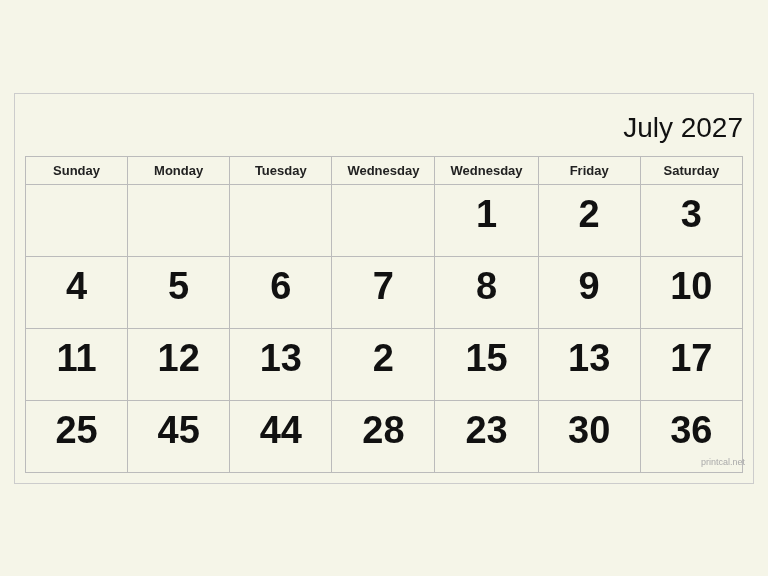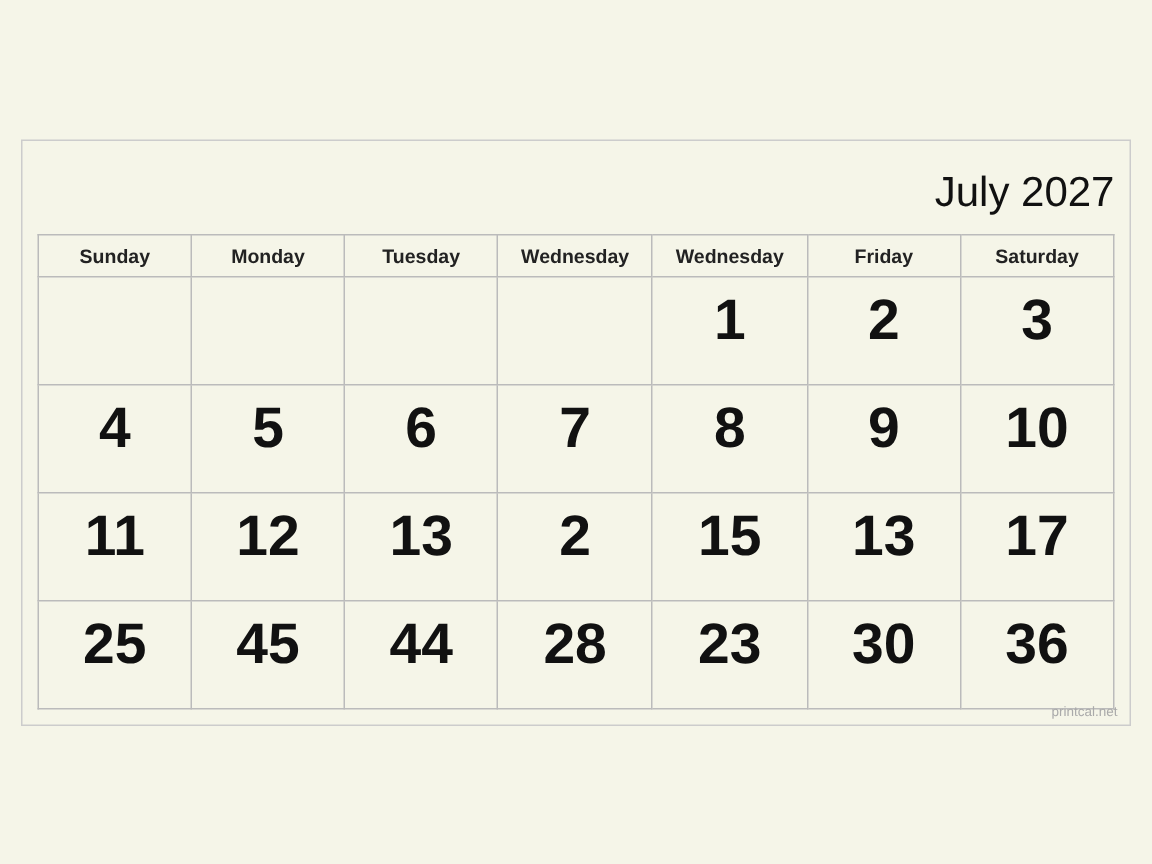--- a/index.html
+++ b/index.html
@@ -60,21 +60,21 @@
       color: #111;
       padding: 8px 6px 0 6px;
     }
 
     .calendar-table td.empty {
       background: #f5f5e8;
     }
 
     .watermark {
       position: absolute;
-      bottom: 4px;
+      bottom: 16px;
       right: 8px;
       font-size: 9px;
       color: #aaa;
     }
   </style>
 </head>
 <body>
 
 <div class="calendar-container">
   <div class="calendar-title">July 2027</div>

